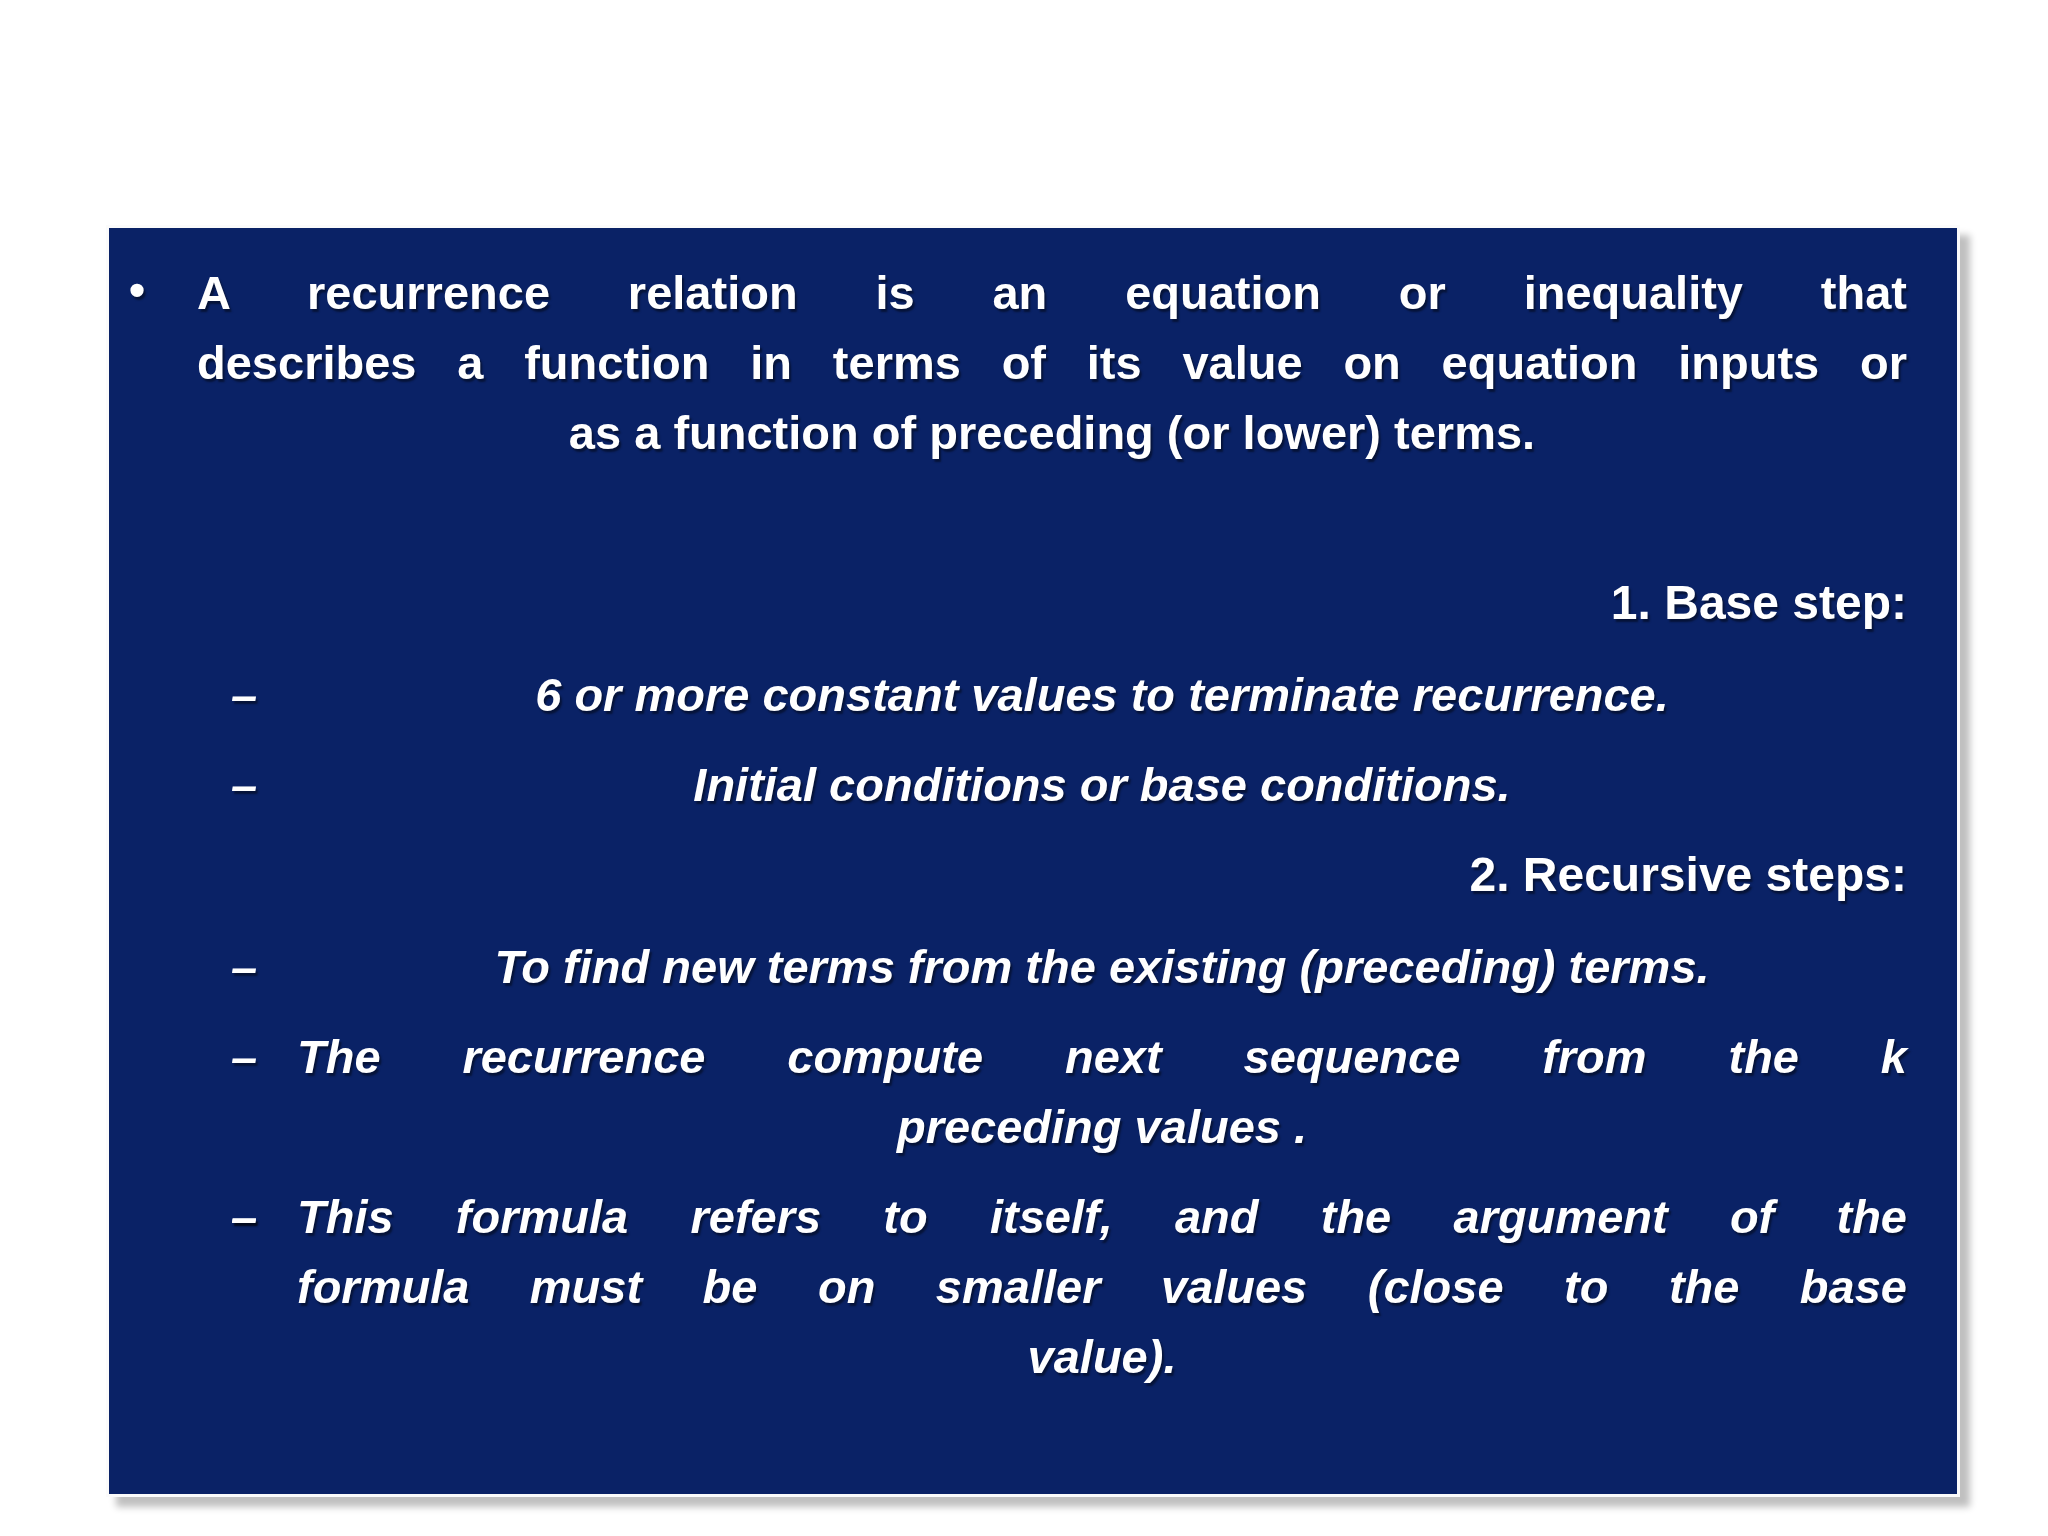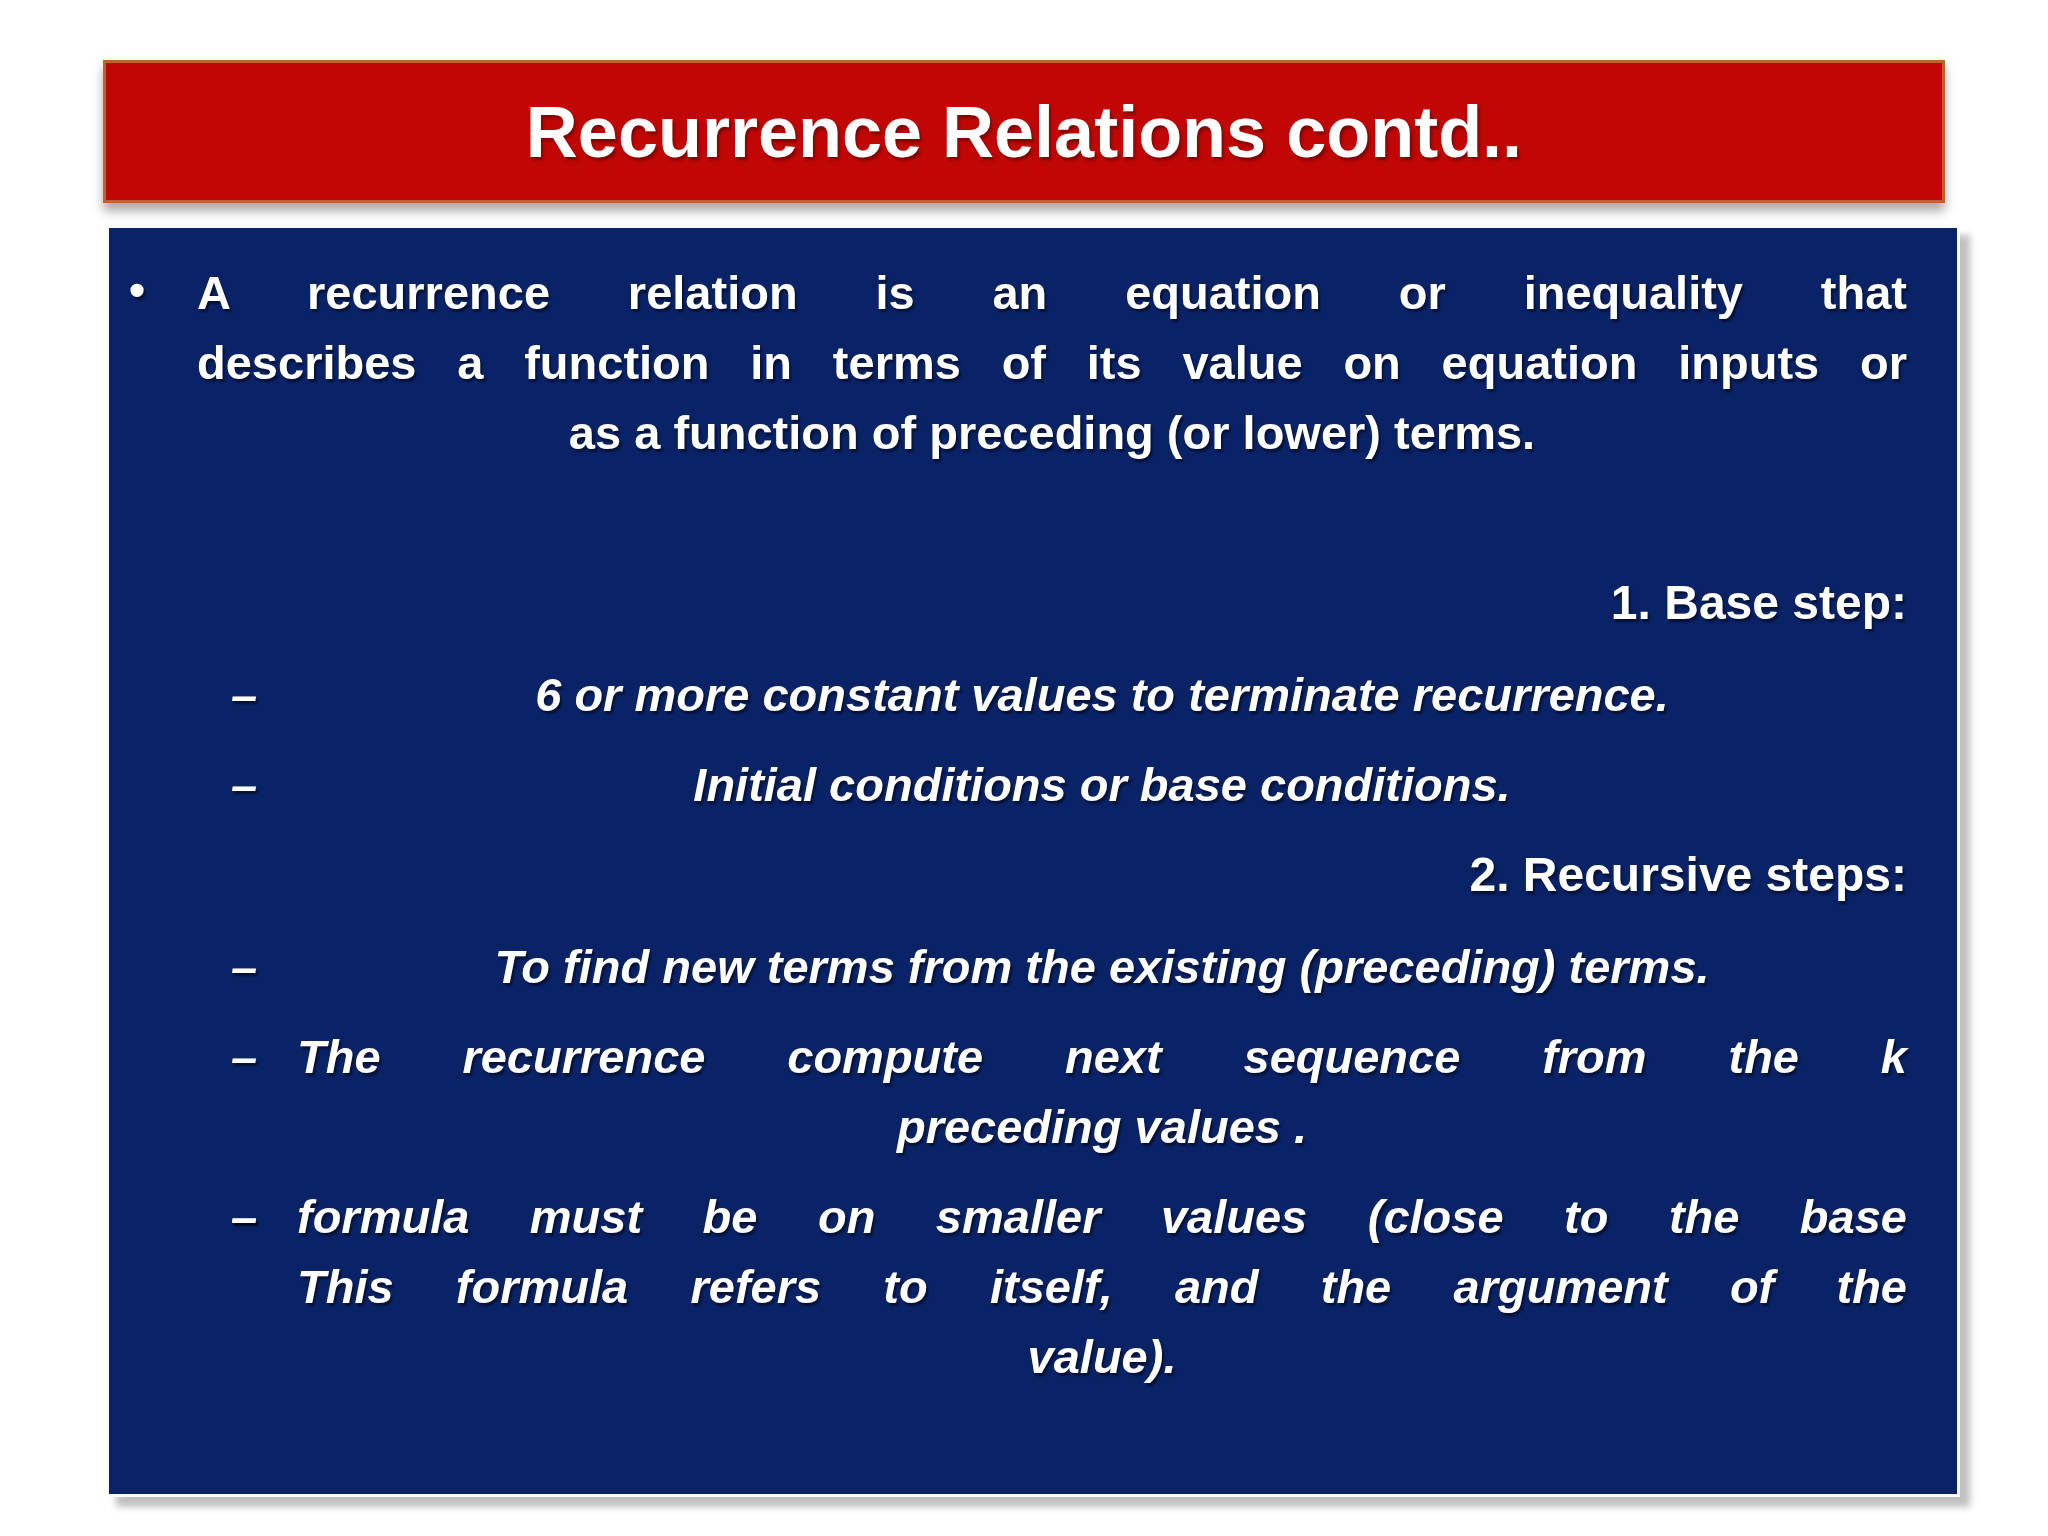--- a/index.html
+++ b/index.html
@@ -100,23 +100,20 @@
     position: absolute;
     left: 114px;
     top: 0;
   }
 </style>
 </head>
 <body>
 
 <div class="slide">
 
-  <div class="title-banner">
-    <div class="title-text">Recurrence Relations contd..</div>
-  </div>
 
   <div class="content-box">
 
     <div class="intro txt">
       <span class="bullet-glyph">•</span>
       <div class="jline">A recurrence relation is an equation or inequality that</div>
       <div class="jline">describes a function in terms of its value on equation inputs or</div>
       <div class="lline">as a function of preceding (or lower) terms.</div>
     </div>
 
@@ -144,19 +141,19 @@
       <div class="jline">The recurrence compute next sequence from the k</div>
       <div class="lline">preceding values .</div>
     </div>
 
     <div class="sub txt">
       <span class="dash-glyph">–</span>
     </div>
 
     <div class="sub txt">
       <span class="dash-glyph">–</span>
+      <div class="jline">This formula refers to itself, and the argument of the</div>
       <div class="jline">formula must be on smaller values (close to the base</div>
-      <div class="jline">This formula refers to itself, and the argument of the</div>
       <div class="lline">value).</div>
     </div>
 
   </div>
 </div>
 
 </body></html>

